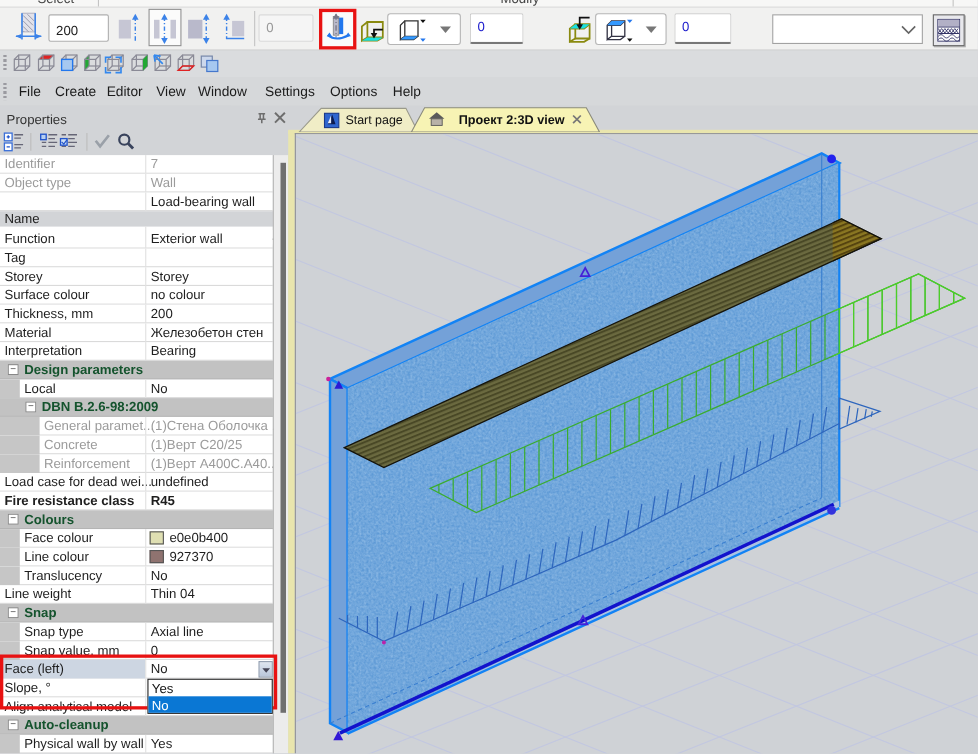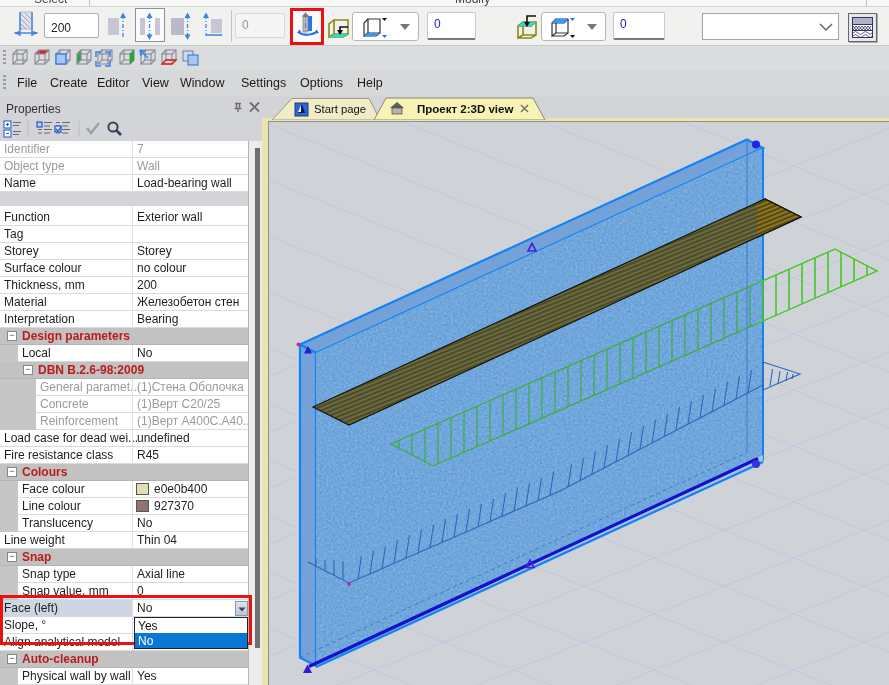--- a/index.html
+++ b/index.html
@@ -19,21 +19,21 @@
 
 #props { left:0; top:96px; width:210px; height:589px; background:#d2d4d7; }
 #propsTitle { position:absolute; left:6px; top:6px; font-size:12px; color:#333; }
 #ptable { position:absolute; left:0; top:45px; width:248px; background:#fff; }
 .prow { position:absolute; left:0; width:248px; height:17px; background:#fff; border-bottom:1px solid #dadada; font-size:12px; color:#1e1e1e; }
 .prow .lab { position:absolute; top:1px; left:4px; white-space:nowrap; }
 .prow .val { position:absolute; top:1px; left:137px; white-space:nowrap; }
 .prow .cdiv { position:absolute; left:132px; top:0; width:1px; height:17px; background:#e0e0e0; }
 .grey { color:#9b9b9b; }
 .grow { position:absolute; left:0; width:248px; height:17px; background:#c2c2c2; border-bottom:1px solid #b4b4b4; font-size:12px; }
-.grow .gt { position:absolute; left:22px; top:1px; font-weight:bold; color:#b91c1c; }
+.grow .gt { position:absolute; left:22px; top:1px; font-weight:bold; color:#14532d; }
 .minus { position:absolute; top:3px; width:10px; height:10px; background:#fff; border:1px solid #888; font-size:9px; line-height:7px; text-align:center; color:#444; }
 .ind1 { position:absolute; left:0; top:0; width:18px; height:17px; background:#c6c6c6; }
 .ind2 { position:absolute; left:0; top:0; width:36px; height:17px; background:#c6c6c6; }
 #scrollTrack { position:absolute; left:249px; top:45px; width:13px; height:544px; background:#ececec; }
 #scrollThumb { position:absolute; left:6px; top:7px; width:5px; height:500px; background:#6f6f6f; }
 
 #vframeL { left:262px; top:119px; width:6px; height:566px; background:#e9e5ad; }
 #vframeT { left:262px; top:118px; width:627px; height:4px; background:#e9e5ad; }
 #vborderL { left:268px; top:121px; width:1px; height:564px; background:#8e9097; }
 #vborderT { left:268px; top:121px; width:621px; height:1px; background:#8e9097; }
@@ -246,21 +246,21 @@
         <span class="lab grey" style="left:4px;">Identifier</span>
         <div class="cdiv"></div>
         <span class="val grey">7</span>
       </div>
 <div class="prow" style="top:17px;">
         <span class="lab grey" style="left:4px;">Object type</span>
         <div class="cdiv"></div>
         <span class="val grey">Wall</span>
       </div>
 <div class="prow" style="top:34px;">
-        <span class="lab" style="left:4px;">Name</span>
+        <span class="lab" style="left:4px;margin-top:16px;">Name</span>
         <div class="cdiv"></div>
         <span class="val">Load-bearing wall</span>
       </div>
 <div class="prow" style="top:51px;margin-top:14px;">
         <span class="lab" style="left:4px;">Layer</span>
         <div class="cdiv"></div>
         <span class="val">Lower reinforcement...</span>
       </div>
 <div class="prow" style="top:68px;">
         <span class="lab" style="left:4px;">Function</span>
@@ -327,21 +327,21 @@
         <div class="ind2"></div>
         <span class="lab grey" style="left:40px;">Reinforcement</span>
         <div class="cdiv"></div>
         <span class="val grey">(1)Верт A400C.A40...</span>
       </div>
 <div class="prow" style="top:289px;">
         <span class="lab" style="left:4px;">Load case for dead wei...</span>
         <div class="cdiv"></div>
         <span class="val">undefined</span>
       </div>
-<div class="prow" style="top:306px;">
+<div class="prow" style="top:306px;font-weight:bold;">
         <span class="lab" style="left:4px;">Fire resistance class</span>
         <div class="cdiv"></div>
         <span class="val">R45</span>
       </div>
 <div class="grow" style="top:323px;">
         <div class="minus" style="left:7px;">−</div>
         <span class="gt">Colours</span>
       </div>
 <div class="prow" style="top:340px;">
         <div class="ind1"></div>

